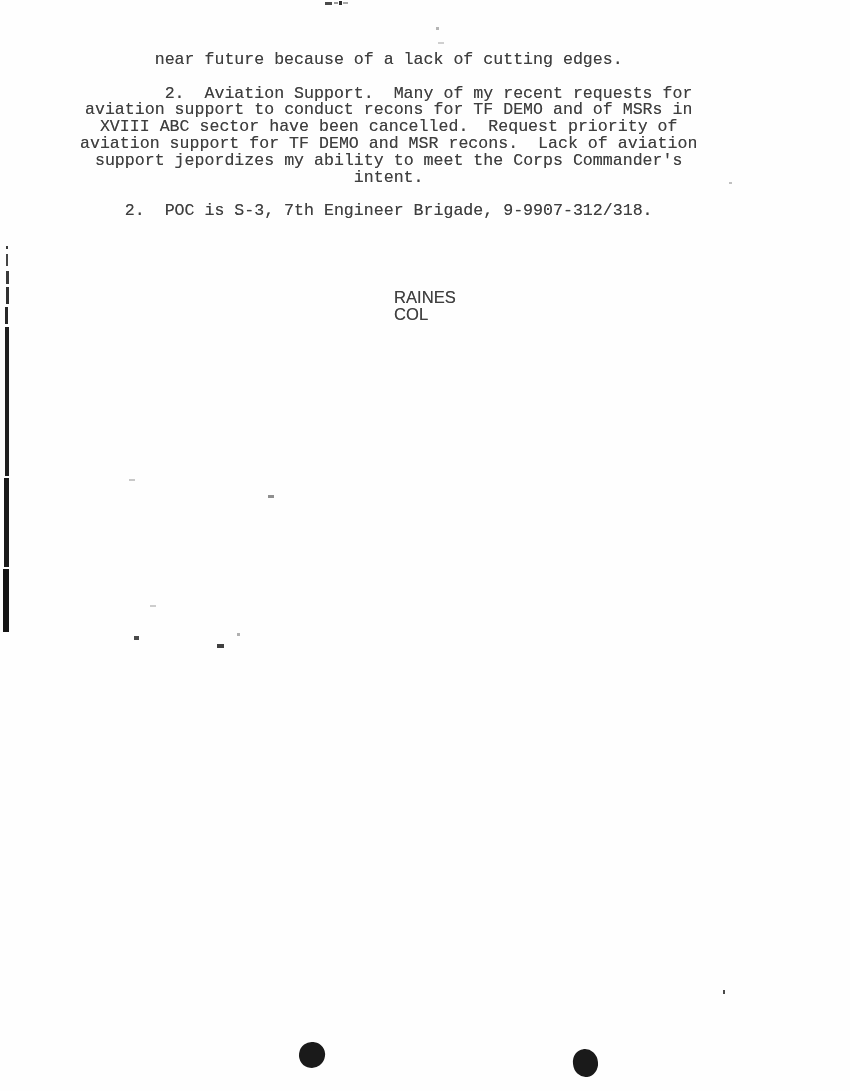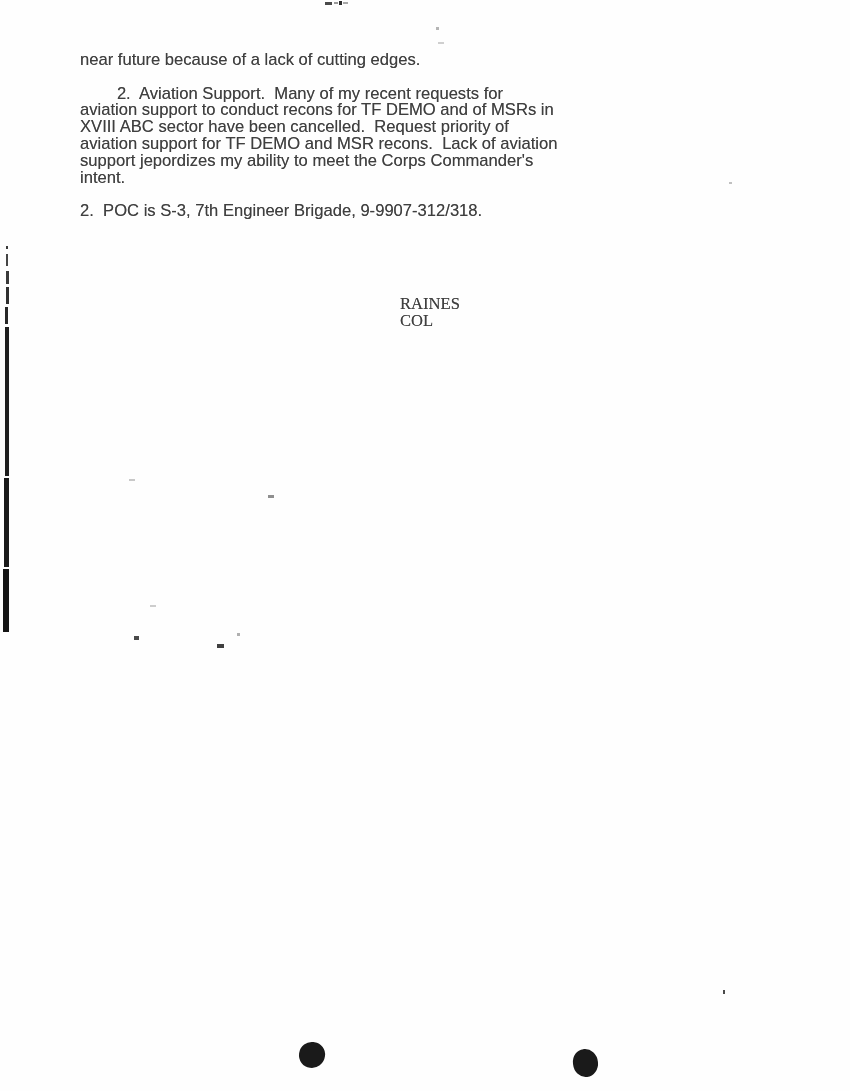--- a/index.html
+++ b/index.html
@@ -14,33 +14,34 @@
     background: var(--paper, #fefefe);
     overflow: hidden;
     font-family: "Liberation Mono", "DejaVu Sans Mono", monospace;
   }
   
   .memo-body {
     position: absolute;
     left: 80px;
     top: 52px;
     margin: 0;
-    font-family: Liberation Sans, sans-serif;
+    font-family: Liberation Mono, monospace;
     font-size: 16.6px;
     line-height: 16.8px;
     color: var(--ink, #3f3f3f);
     text-shadow: 0 0 0.6px rgba(70,70,70,0.65);
     white-space: pre;
+    text-align: center;
   }
   .signature {
     position: absolute;
     left: 392px;
     top: 288px;
-    margin: 8px;
-    font-family: Liberation Serif, serif;
+    margin: 2px;
+    font-family: Liberation Sans, sans-serif;
     font-size: 16.6px;
     line-height: 16.8px;
     color: var(--ink, #3f3f3f);
     text-shadow: 0 0 0.6px rgba(70,70,70,0.65);
     white-space: pre;
   }
   
   .mark { position: absolute; }
   
   .d1 { left: 325px; top: 2px;   width: 7px; height: 3px; background: #4a4a4a; }

